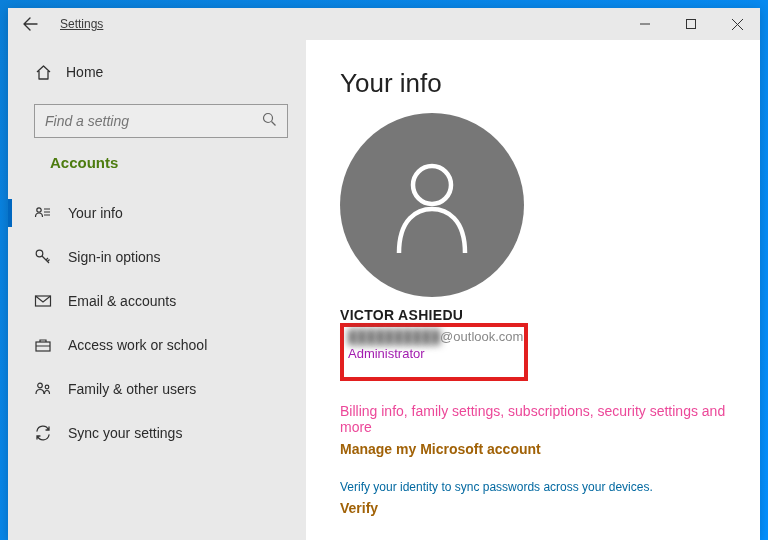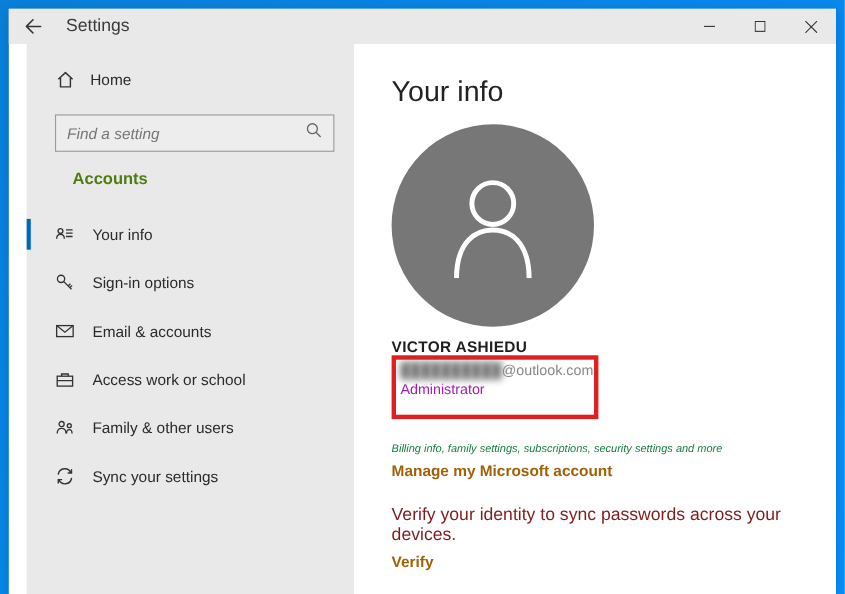--- a/index.html
+++ b/index.html
@@ -28,23 +28,24 @@
     }
     .titlebar .back {
       width: 44px;
       height: 32px;
       display: flex;
       align-items: center;
       justify-content: center;
       cursor: pointer;
     }
     .titlebar .title {
-      font-size: 16px;
+      font-size: 12px;
       color: #3a3a3a;
       margin-left: 8px;
+      text-decoration: underline;
     }
     .titlebar .controls {
       position: absolute;
       right: 0;
       top: 0;
       display: flex;
     }
     .titlebar .controls .ctrl {
       width: 46px;
       height: 32px;
@@ -52,21 +53,20 @@
       align-items: center;
       justify-content: center;
       cursor: pointer;
       font-size: 12px;
       color: #333;
     }
     .body {
       flex: 1;
       display: flex;
       overflow: hidden;
-      margin-left: 16px;
     }
     
     .sidebar {
       width: 298px;
       background: #e9e9e9;
       display: flex;
       flex-direction: column;
       padding-top: 14px;
     }
     .home-row {
@@ -177,36 +177,35 @@
       color: transparent;
       text-shadow: 0 0 7px rgba(100,100,100,.9);
       user-select: none;
     }
     .highlight-box .role {
       font-size: 13px;
       color: #a21caf;
       margin-top: 2px;
     }
     .desc {
-      font-size: 10px;
-      color: #15803d;
+      font-size: 14px;
+      color: #ec4899;
       margin-top: 22px;
-      font-style: italic;
     }
     .link {
       color: #a16207;
       font-size: 14px;
       margin-top: 6px;
       cursor: pointer;
       display: inline-block;
       font-weight: bold;
     }
     .desc2 {
-      font-size: 16px;
-      color: #7f1d1d;
+      font-size: 12px;
+      color: #0369a1;
       margin-top: 22px;
     }
   </style>
 </head>
 <body>
 
 <div class="window">
 
   <div class="titlebar">
     <div class="back">

